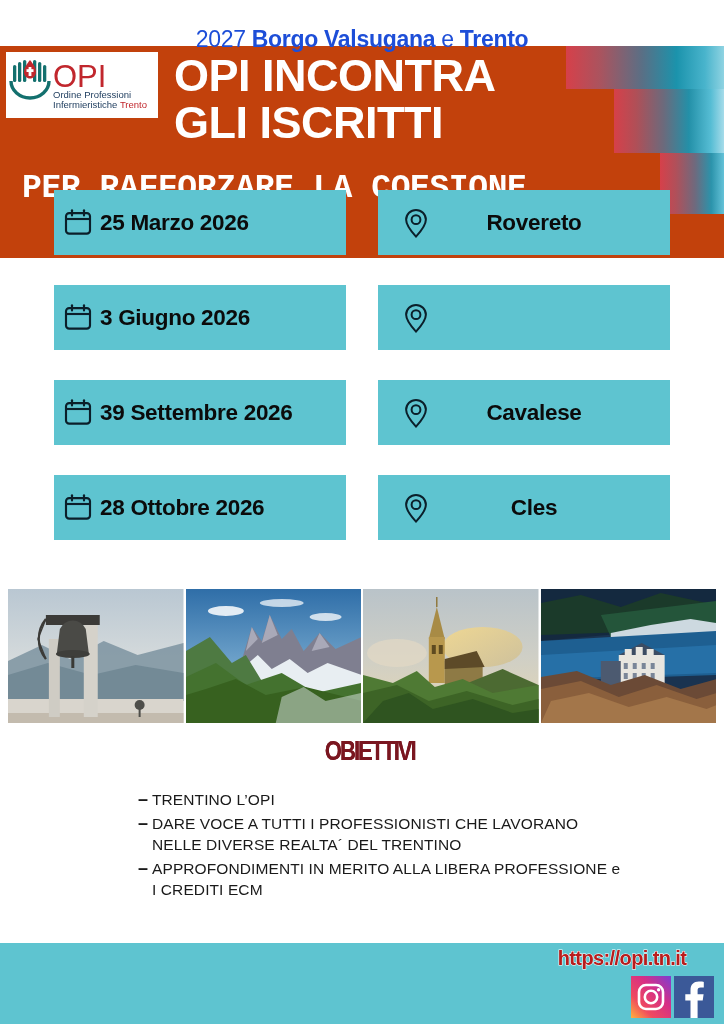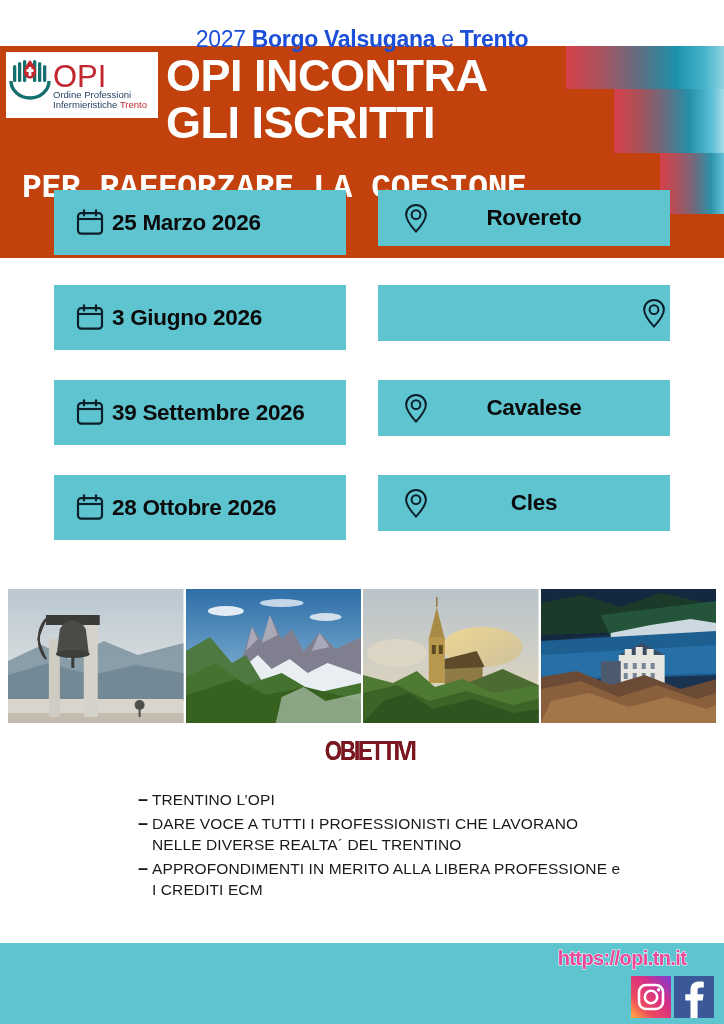--- a/index.html
+++ b/index.html
@@ -19,32 +19,32 @@
   .logo-box{position:absolute;left:6px;top:6px;width:152px;height:66px;background:#ffffff;
     display:flex;align-items:center;justify-content:flex-start;padding-left:2px;box-sizing:border-box;}
   .logo-mark{width:44px;height:52px;flex:0 0 auto;position:relative;}
   .logo-text{margin-left:1px;line-height:1;}
   .logo-opi{font-family:"Liberation Sans",sans-serif;font-size:31px;font-weight:400;color:#c1272d;letter-spacing:0px;
     display:block;margin-bottom:-2px;}
   .logo-sub1{font-size:9.5px;color:#1b3a5c;white-space:nowrap;display:block;}
   .logo-sub2{font-size:9.5px;color:#1b3a5c;white-space:nowrap;display:block;}
   .logo-sub2 .trento{color:#c1272d;}
 
-  .title-wrap{position:absolute;left:166px;top:6px;width:400px;}
+  .title-wrap{position:absolute;left:174px;top:6px;width:400px;}
   .title-l1,.title-l2{font-size:45px;font-weight:bold;color:#ffffff;letter-spacing:-0.5px;line-height:1.05;
     font-family:"Liberation Sans",sans-serif;white-space:nowrap;}
   .subtitle{position:absolute;left:22px;top:124px;font-size:33px;font-weight:bold;color:#ffffff;
     letter-spacing:-0.4px;white-space:nowrap;font-family:Liberation Mono, monospace;}
 
   
   .schedule{position:absolute;left:0;top:190px;width:724px;}
   .row{position:relative;height:95px;}
   .chip{position:absolute;background:#5ec4d0;display:flex;align-items:center;box-sizing:border-box;}
-  .chip-date{left:54px;width:292px;height:65px;padding-left:20px;}
-  .chip-place{left:378px;width:292px;height:56px;padding-left:22px;justify-content:flex-end;}
+  .chip-date{left:54px;width:292px;height:65px;padding-left:8px;}
+  .chip-place{left:378px;width:292px;height:65px;padding-left:22px;}
   .chip svg{flex:0 0 auto;}
   .chip-label{font-size:22.5px;font-weight:bold;color:#0b0b0b;font-family:"Liberation Sans",sans-serif;
     letter-spacing:-0.3px;white-space:nowrap;}
   .chip-date .chip-label{margin-left:6px;}
   .chip-place .chip-label{flex:1;text-align:center;margin-right:34px;}
 
   
   .photos{position:absolute;left:8px;top:589px;width:708px;height:134px;display:flex;gap:2px;}
   .photo{flex:1 1 0;height:134px;position:relative;overflow:hidden;}
   .photo svg{display:block;width:100%;height:100%;}
@@ -61,21 +61,21 @@
   .obj-text{font-size:15.5px;line-height:21.5px;color:#1a1a1a;font-family:"Liberation Sans",sans-serif;
     letter-spacing:0.1px;}
 
   
   .footer{position:absolute;left:0;top:943px;width:724px;height:81px;background:#5ec4d0;}
   .footer-text{position:absolute;left:0;top:26px;width:724px;text-align:center;
     font-family:"Liberation Sans",sans-serif;font-size:23px;color:#1d4ed8;letter-spacing:-0.3px;}
   .footer-text .yr{font-weight:400;}
   .footer-text .bold{font-weight:bold;}
   .url{position:absolute;left:527px;top:947px;width:190px;text-align:center;
-    font-family:"Liberation Sans",sans-serif;font-size:20px;font-weight:bold;color:#ec4899;
+    font-family:"Liberation Sans",sans-serif;font-size:20px;font-weight:bold;color:#b91c1c;
     letter-spacing:-0.6px;-webkit-text-stroke:1px #ffffff;paint-order:stroke fill;}
   .socials{position:absolute;left:631px;top:976px;display:flex;gap:3px;}
   .soc{width:40px;height:42px;}
 </style>
 </head>
 <body>
 
 <div class="poster">
 
   <div class="header">

